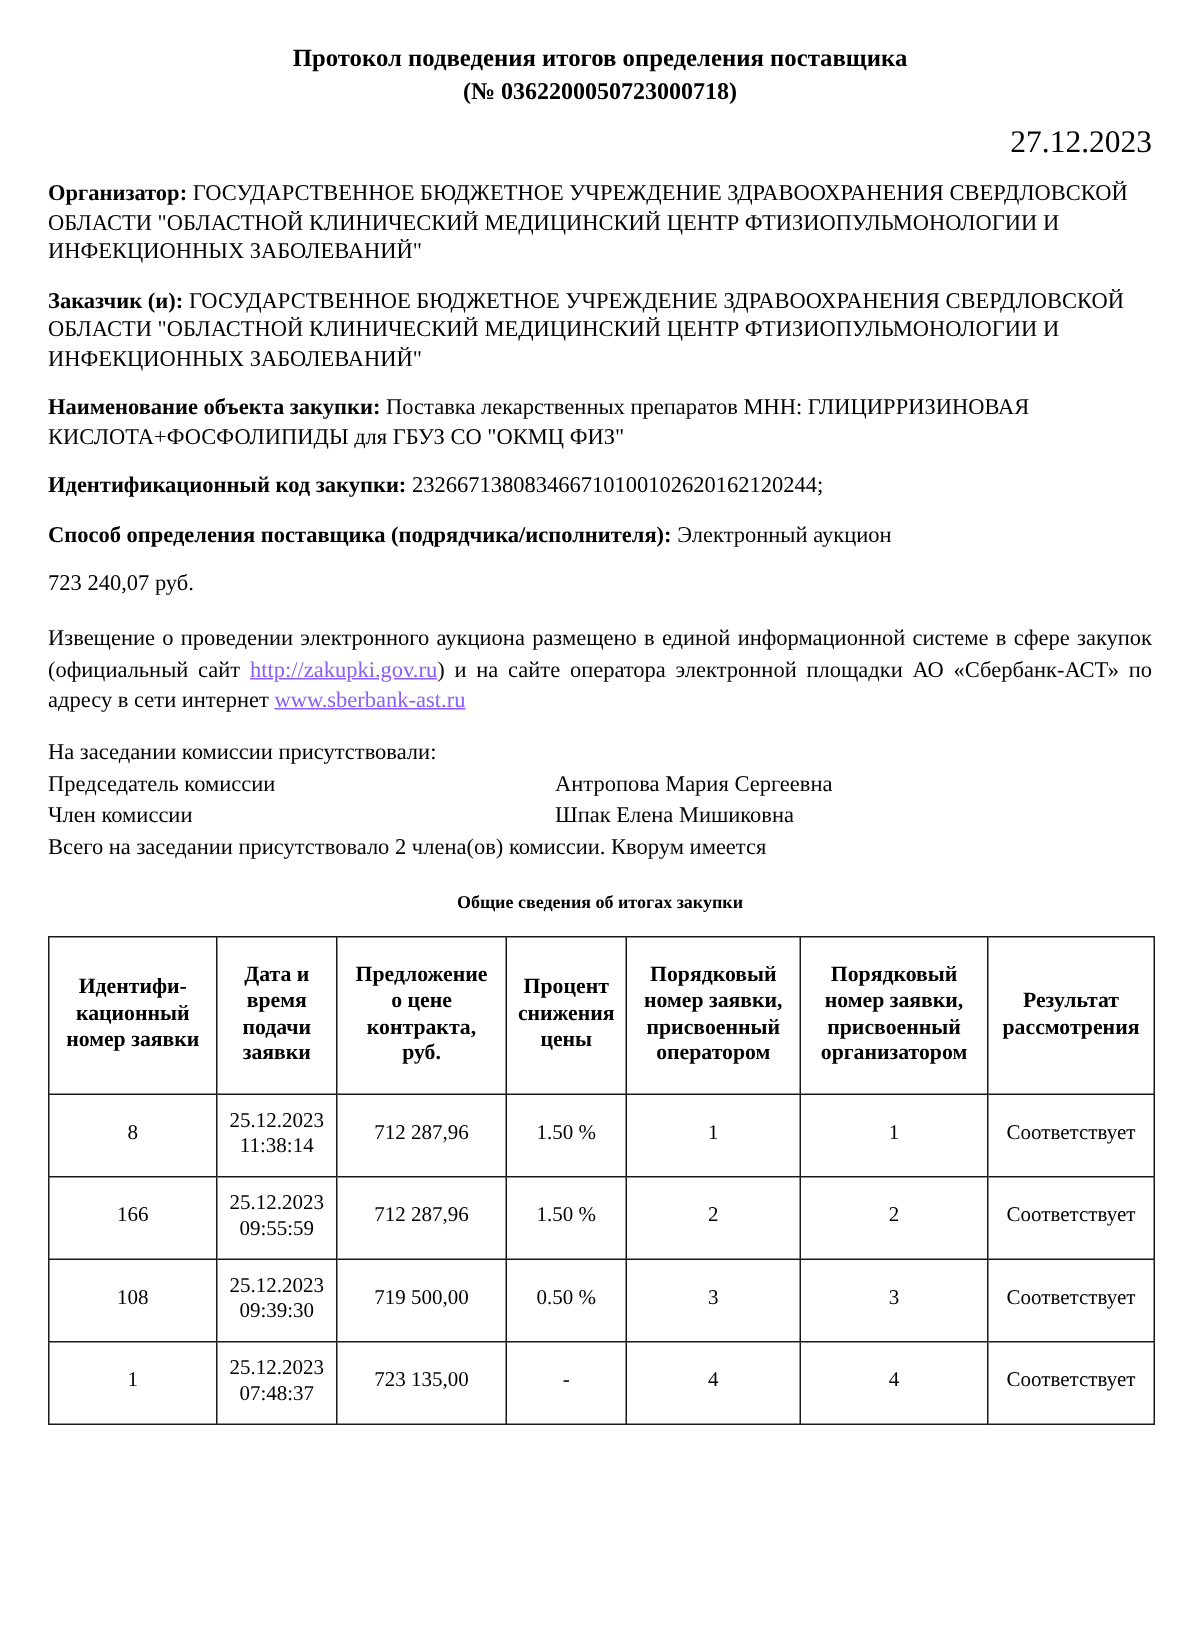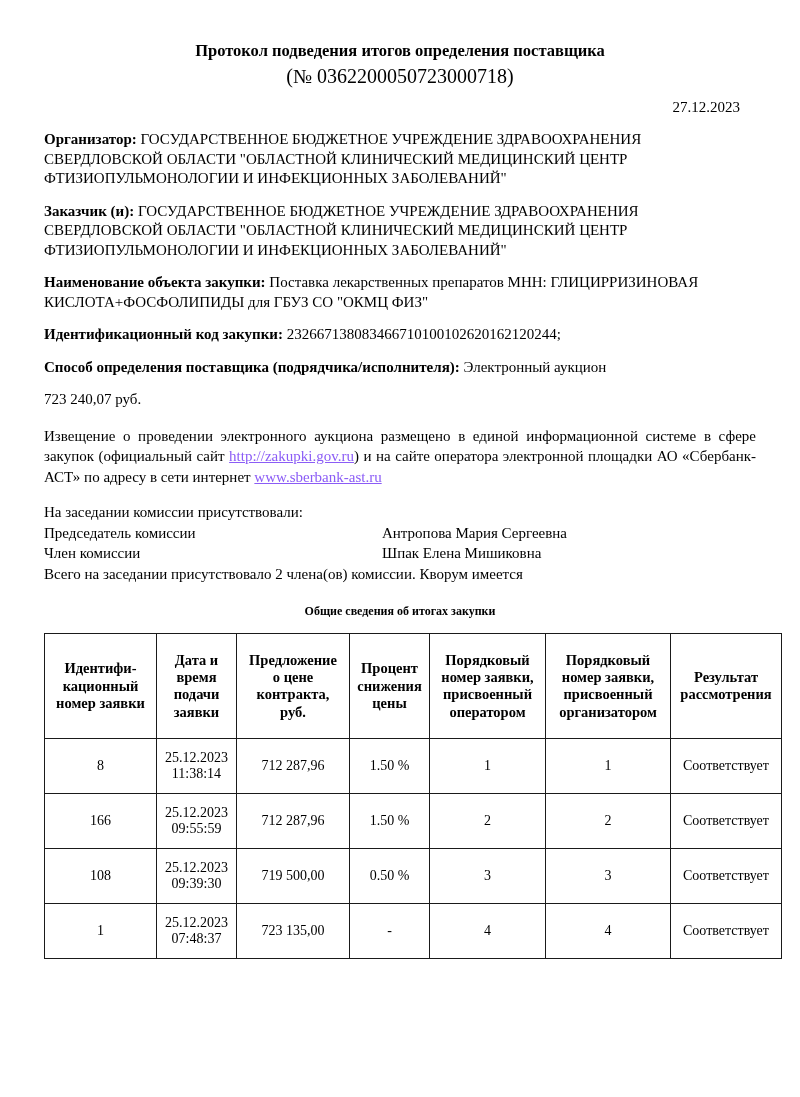--- a/index.html
+++ b/index.html
@@ -13,47 +13,47 @@
     font-family: "Liberation Serif", "DejaVu Serif", serif;
     color: #000000;
     font-size: 15px;
     line-height: 1.26;
     overflow: hidden;
   }
   .page {
     position: relative;
     width: 800px;
     height: 947px;
-    padding: 12px;
+    padding: 0;
     box-sizing: border-box;
   }
   .inner {
     padding: 28px 32px 0 32px;
   }
 
   
   .title-block {
     text-align: center;
     font-weight: bold;
     font-size: 16.5px;
     line-height: 1.32;
     margin: 0 0 2px 0;
   }
   .title-line-1 { display: block; }
   .title-line-2 { display: block; }
   .title-number {
     display: block;
-    font-weight: normal;
-    font-size: 20px;
+    font-weight: bold;
+    font-size: 16px;
     margin-top: 1px;
   }
   .doc-date {
     text-align: right;
-    font-size: 15px;
-    margin: 9px 16px 0 0;
+    font-size: 21px;
+    margin: 9px 0 0 0;
   }
 
   
   .field {
     margin: 13px 0 0 0;
     text-align: left;
     line-height: 1.3;
   }
   .field .lbl {
     font-weight: bold;

